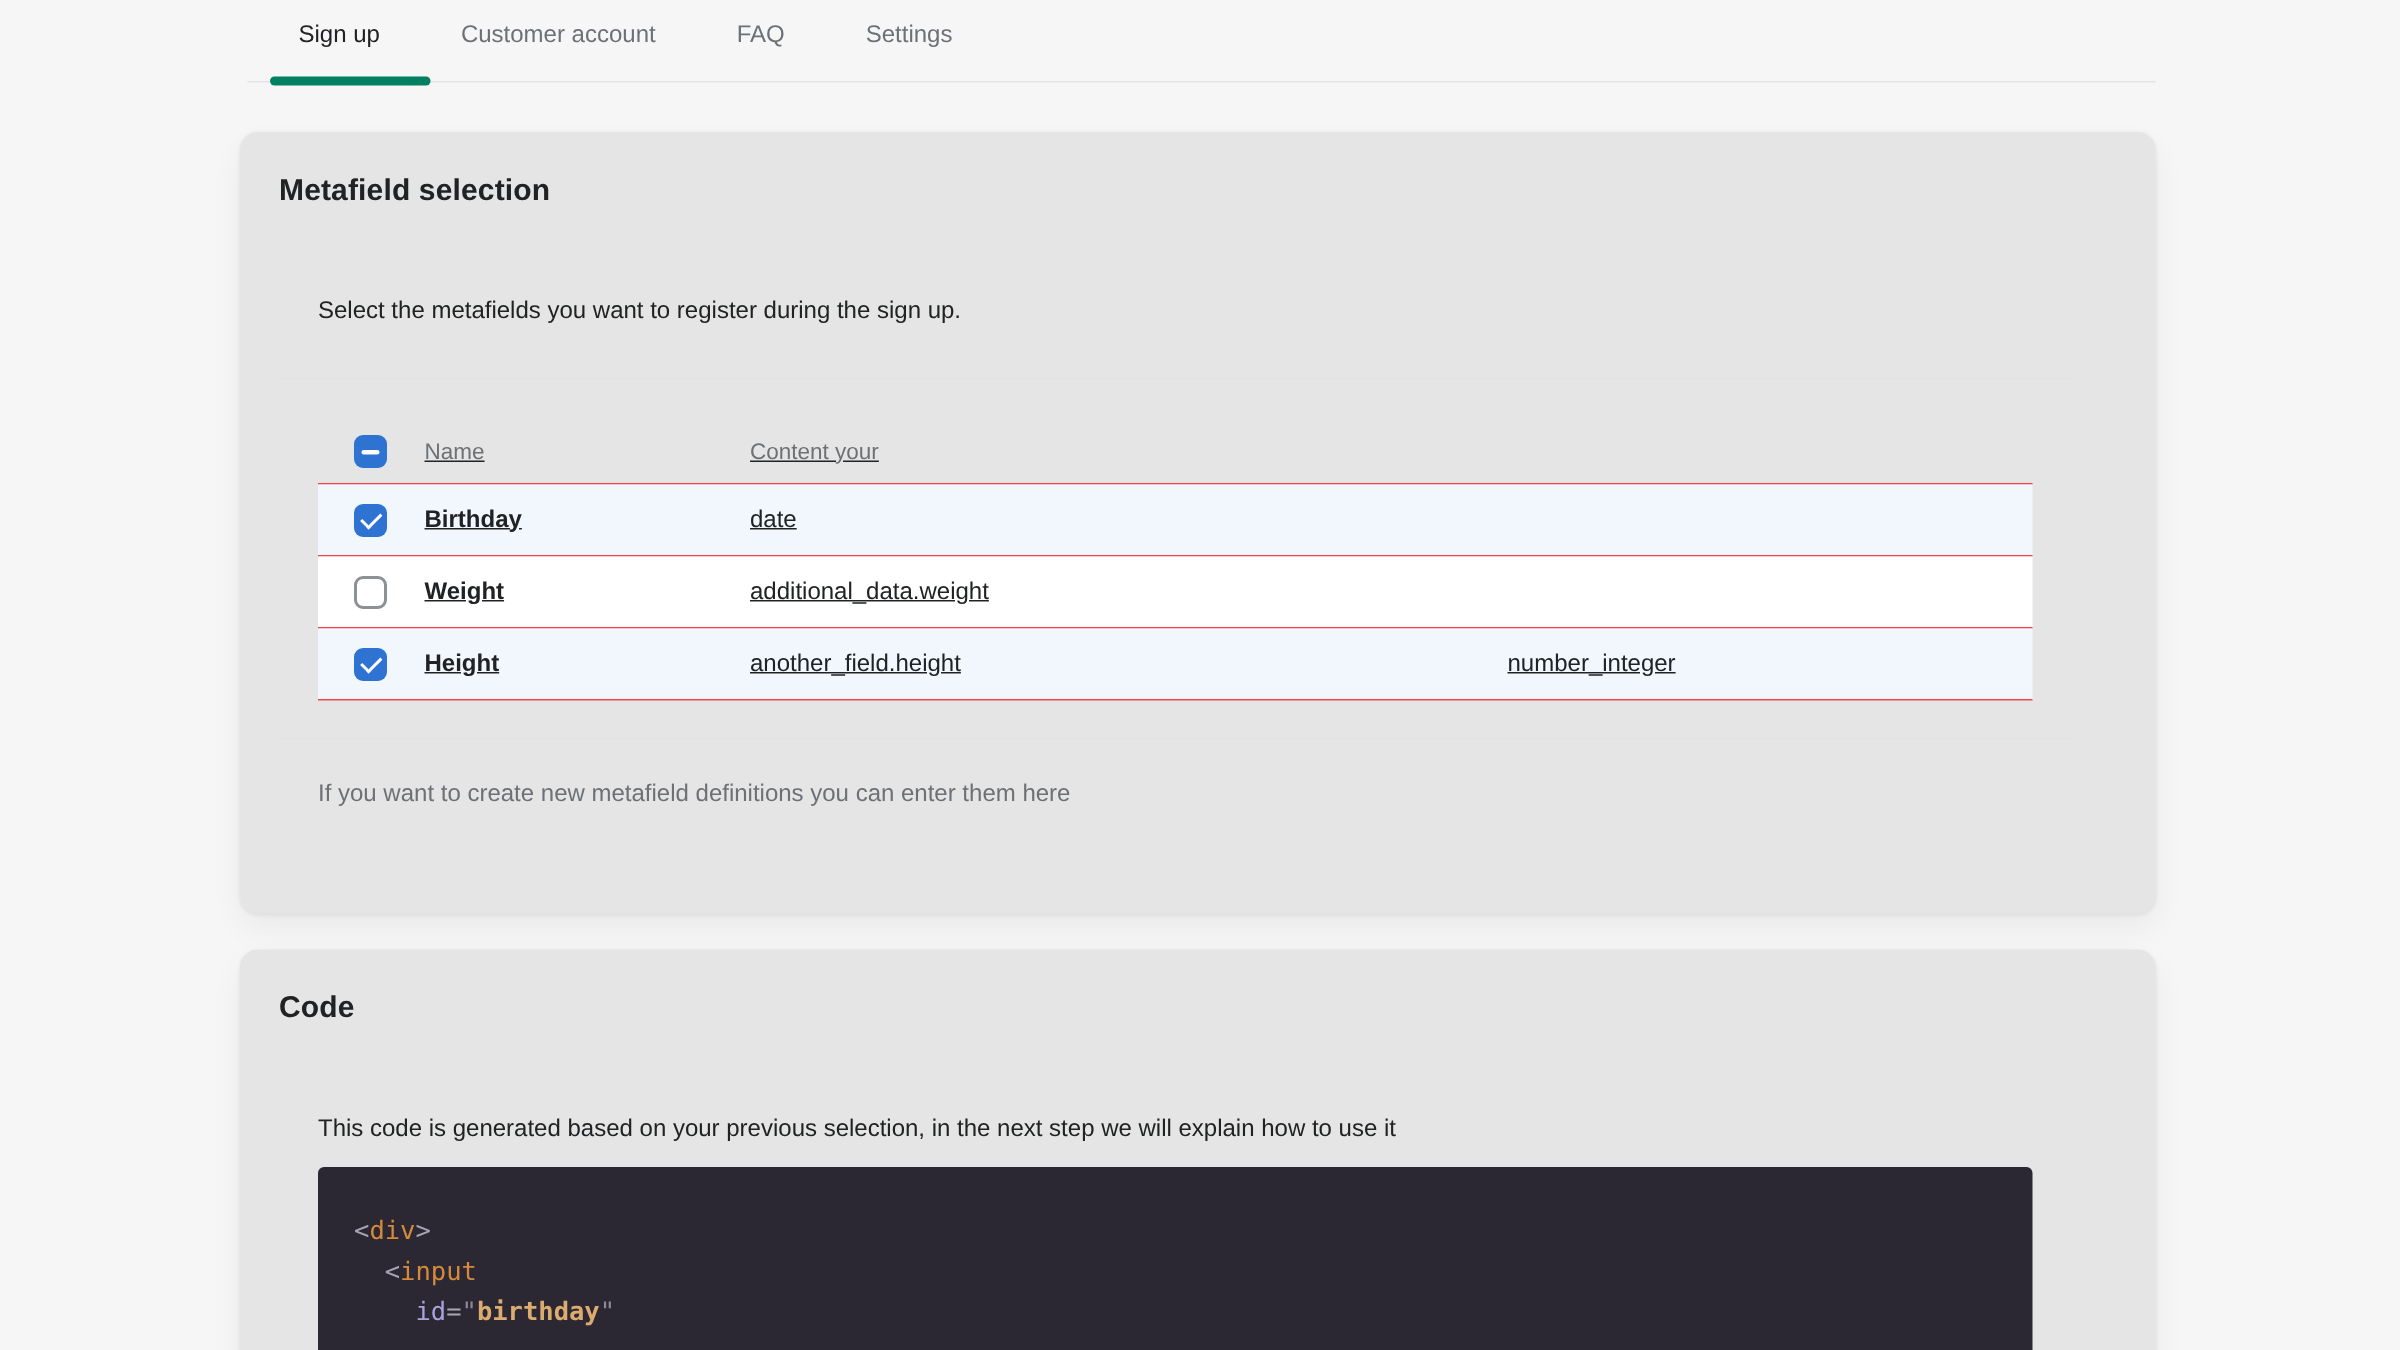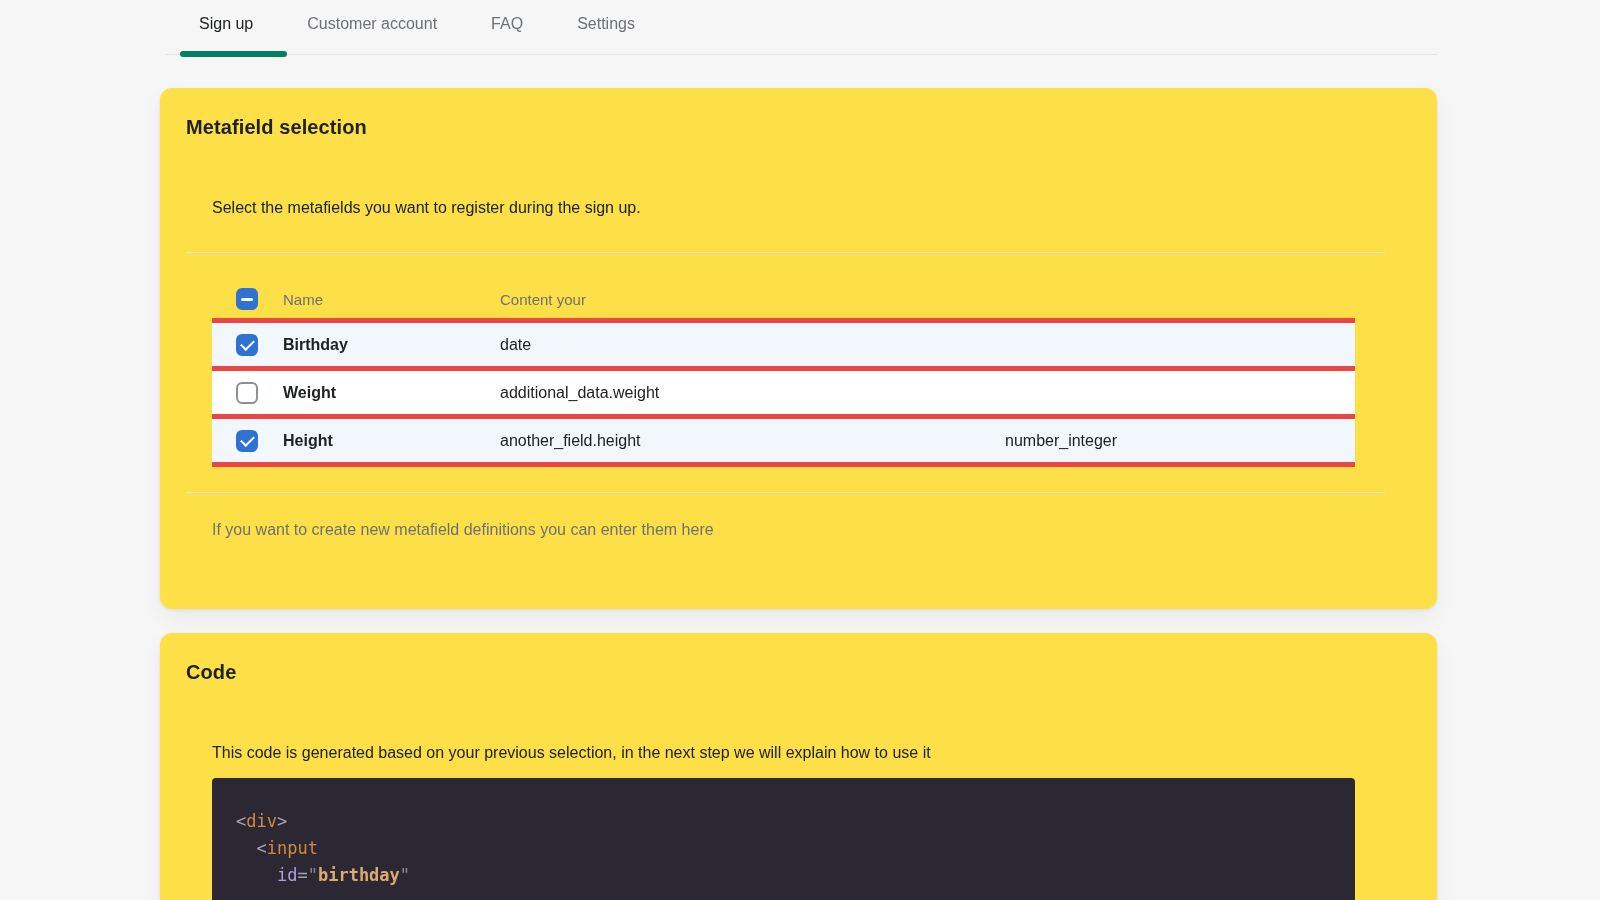--- a/index.html
+++ b/index.html
@@ -19,21 +19,21 @@
     background:none; border:none; cursor:pointer;
     font-family:"Liberation Sans", sans-serif;
     font-size:16px; line-height:22px; color:#6d7175; white-space:nowrap;
   }
   .tab.active { color:#202223; }
   .tab-underline { position:absolute; left:165px; top:34px; width:1272px; height:1px; background:#e1e3e5; }
   .tab-indicator { position:absolute; left:180px; top:31px; width:107px; height:6px; border-radius:3px; background:#008060; }
 
   
   .card {
-    position:absolute; left:160px; width:1277px; background:#fde047;
+    position:absolute; left:160px; width:1277px; background:#e5e5e5;
     border-radius:12px;
     box-shadow:0 1px 3px rgba(26,26,26,.08), 0 10px 22px rgba(26,26,26,.05);
   }
   .card-1 { top:88px; height:521px; }
   .card-2 { top:633px; height:520px; }
   .card-title {
     position:absolute; left:26px; top:28px;
     font-size:20px; font-weight:700; letter-spacing:.1px; color:#202223;
   }
   .card-desc {
@@ -45,21 +45,22 @@
   .divider { position:absolute; left:26px; right:52px; height:1px; background:#e1e3e5; }
   .divider-top { top:164px; }
   .divider-bottom { top:404px; }
 
   
   .mf-table { position:absolute; left:52px; top:192px; width:1143px; }
   .thead-row, .trow {
     display:grid;
     grid-template-columns:71px 217px 505px auto;
     align-items:center;
-    border-bottom:5px solid #ef4444;
+    border-bottom:1px solid #ef4444;
+    text-decoration:underline;
   }
   .thead-row { height:43px; }
   .trow { height:48px; background:#ffffff; }
   .trow.selected { background:#f2f7fe; }
   .th { font-size:15px; color:#6d7175; }
   .c-name { font-size:16px; font-weight:700; color:#202223; }
   .c-ns, .c-type { font-size:16px; color:#202223; }
   .cb-cell { padding-left:24px; }
 
   

